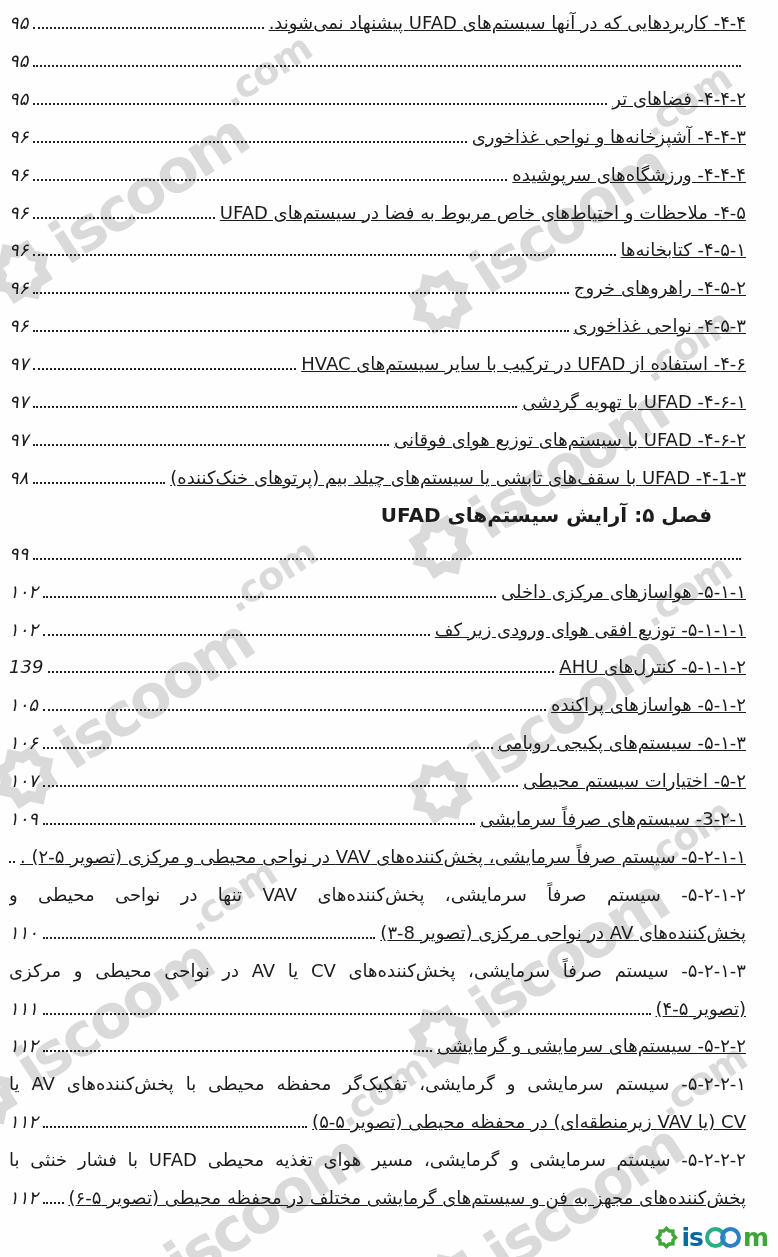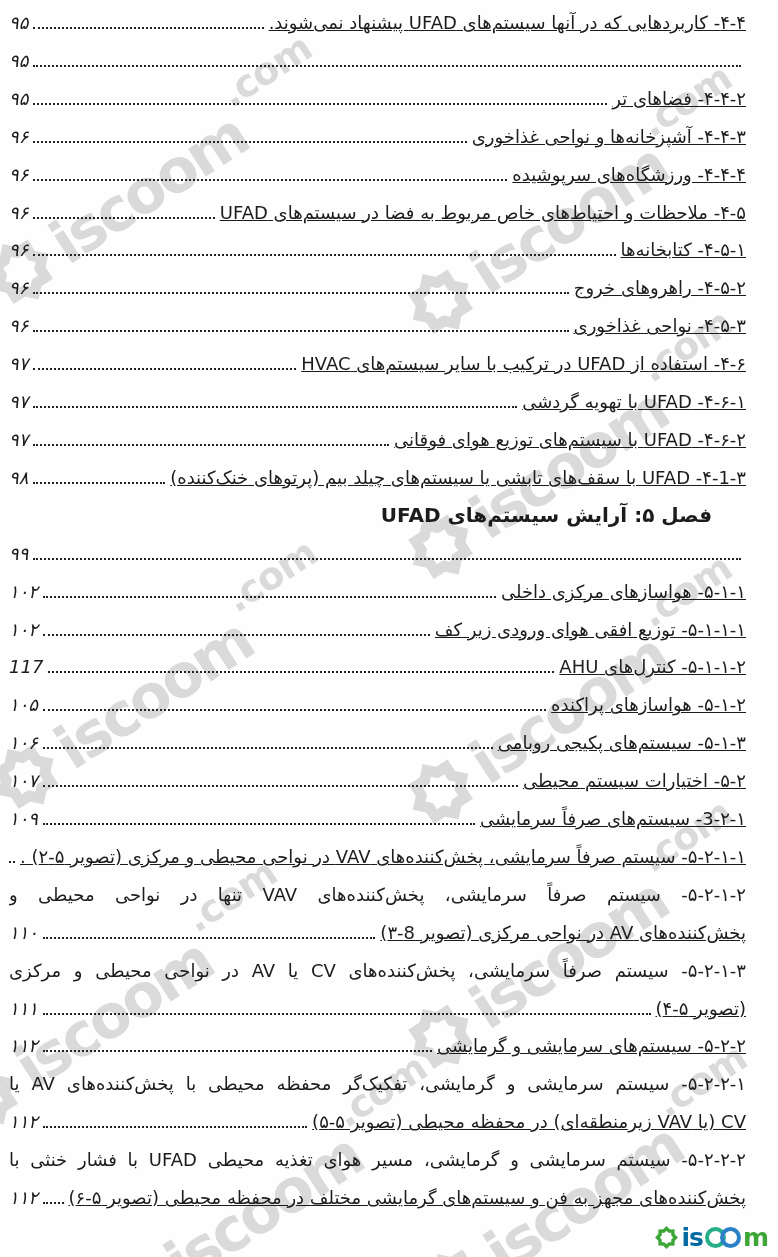--- a/index.html
+++ b/index.html
@@ -284,21 +284,21 @@
         <span class="pg">۱۰۲</span>
       </div>
     <div class="row">
         <span class="t">۵-۱-۱-۱- توزیع افقی هوای ورودی زیر کف</span>
         <span class="dots"></span>
         <span class="pg">۱۰۲</span>
       </div>
     <div class="row">
         <span class="t">۵-۱-۱-۲- کنترل‌های AHU</span>
         <span class="dots"></span>
-        <span class="pg">117</span>
+        <span class="pg">139</span>
       </div>
     <div class="row">
         <span class="t">۵-۱-۲- هواسازهای پراکنده</span>
         <span class="dots"></span>
         <span class="pg">۱۰۵</span>
       </div>
     <div class="row">
         <span class="t">۵-۱-۳- سیستم‌های پکیجی روبامی</span>
         <span class="dots"></span>
         <span class="pg">۱۰۶</span>

